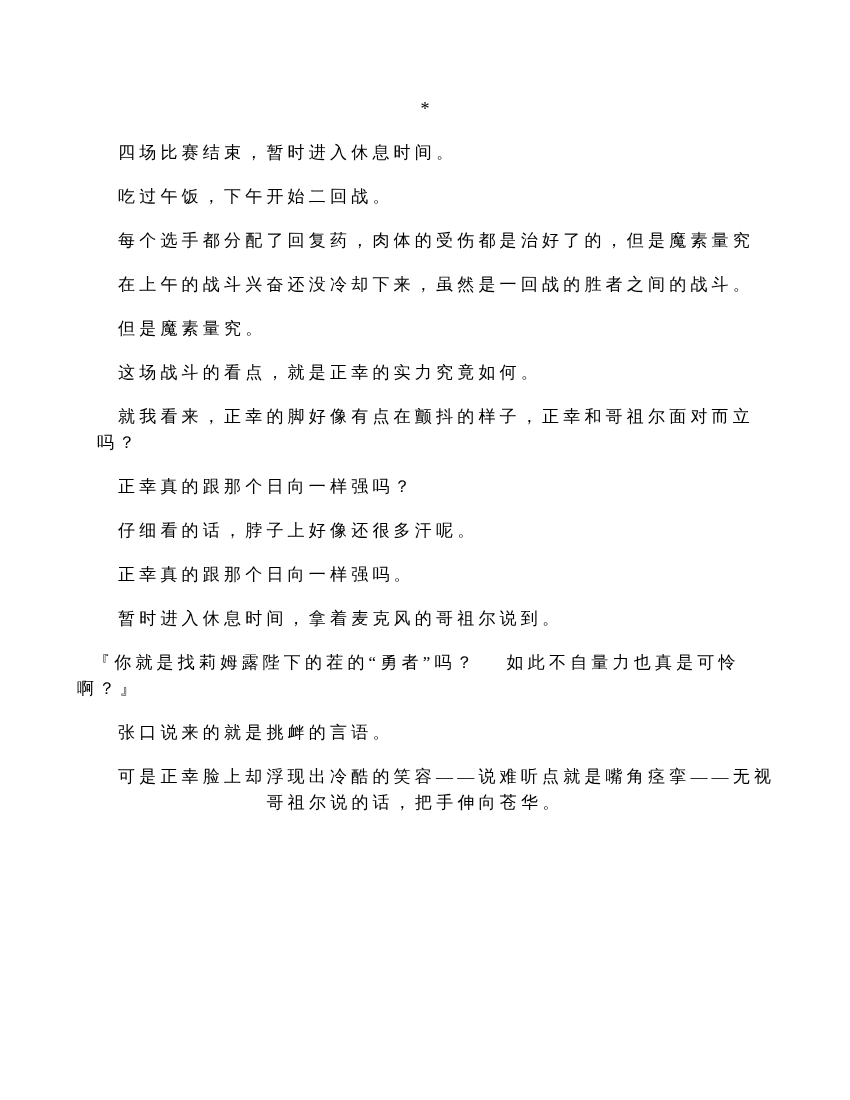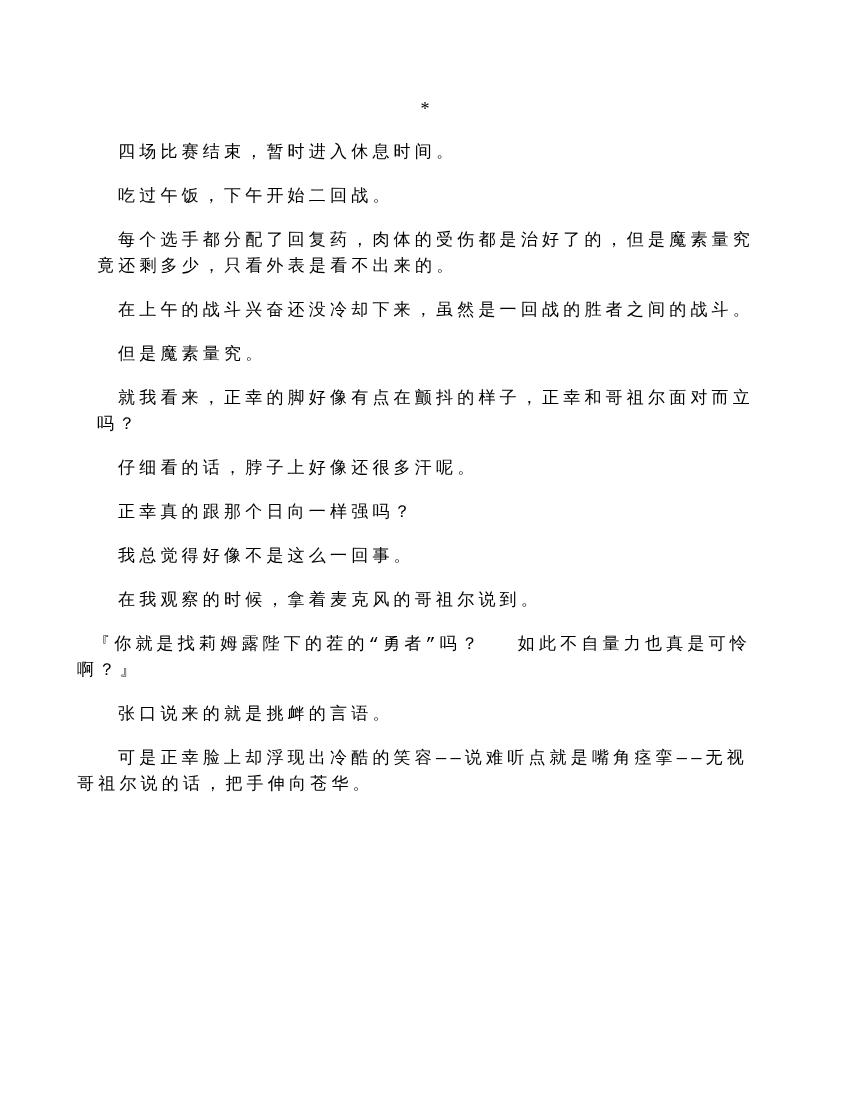--- a/index.html
+++ b/index.html
@@ -28,71 +28,72 @@
     letter-spacing: 0;
     font-size: 18px;
   }
   .para {
     margin: 0 0 18px 0;
   }
   .line {
     line-height: 26px;
     height: 26px;
     white-space: nowrap;
-    font-family: Liberation Mono, monospace;
   }
   
   .para.normal .line.first { padding-left: 21px; }
   .para.normal .line.cont  { padding-left: 0; }
   
   .para.quote .line.first  { margin-left: -4px; }
   .para.quote .line.cont   { margin-left: -20px; }
   
   .para.hang .line.first   { padding-left: 21px; }
-  .para.hang .line.cont    { margin-left: -20px; }
+  .para.hang .line.cont    { margin-left: -20px; text-align: center; }
 </style>
 </head>
 <body>
 
 <div class="page">
   <div class="separator">*</div>
   <div id="paragraphs">
       <div class="para normal">
         <div class="line first">四场比赛结束，暂时进入休息时间。</div>
       </div>
       <div class="para normal">
         <div class="line first">吃过午饭，下午开始二回战。</div>
       </div>
       <div class="para normal">
       </div>
       <div class="para normal">
         <div class="line first">每个选手都分配了回复药，肉体的受伤都是治好了的，但是魔素量究</div>
-        <div class="line cont">竟还剩多少，只看外表是看不出来的。</div>
       </div>
       <div class="para normal">
         <div class="line first">在上午的战斗兴奋还没冷却下来，虽然是一回战的胜者之间的战斗。</div>
       </div>
       <div class="para normal">
         <div class="line first">但是魔素量究。</div>
       </div>
       <div class="para normal">
+        <div class="line first">这场战斗的看点，就是正幸的实力究竟如何。</div>
+      </div>
+      <div class="para normal">
         <div class="line first">就我看来，正幸的脚好像有点在颤抖的样子，正幸和哥祖尔面对而立</div>
         <div class="line cont">吗？</div>
+      </div>
+      <div class="para normal">
+        <div class="line first">正幸真的跟那个日向一样强吗？</div>
       </div>
       <div class="para normal">
         <div class="line first">仔细看的话，脖子上好像还很多汗呢。</div>
       </div>
       <div class="para normal">
-        <div class="line first">正幸真的跟那个日向一样强吗？</div>
+        <div class="line first">正幸真的跟那个日向一样强吗。</div>
       </div>
       <div class="para normal">
-        <div class="line first">我总觉得好像不是这么一回事。</div>
-      </div>
-      <div class="para normal">
-        <div class="line first">在我观察的时候，拿着麦克风的哥祖尔说到。</div>
+        <div class="line first">暂时进入休息时间，拿着麦克风的哥祖尔说到。</div>
       </div>
       <div class="para quote">
         <div class="line first">『你就是找莉姆露陛下的茬的“勇者”吗？　 如此不自量力也真是可怜</div>
         <div class="line cont">啊？』</div>
       </div>
       <div class="para normal">
         <div class="line first">张口说来的就是挑衅的言语。</div>
       </div>
       <div class="para hang">
         <div class="line first">可是正幸脸上却浮现出冷酷的笑容——说难听点就是嘴角痉挛——无视</div>

